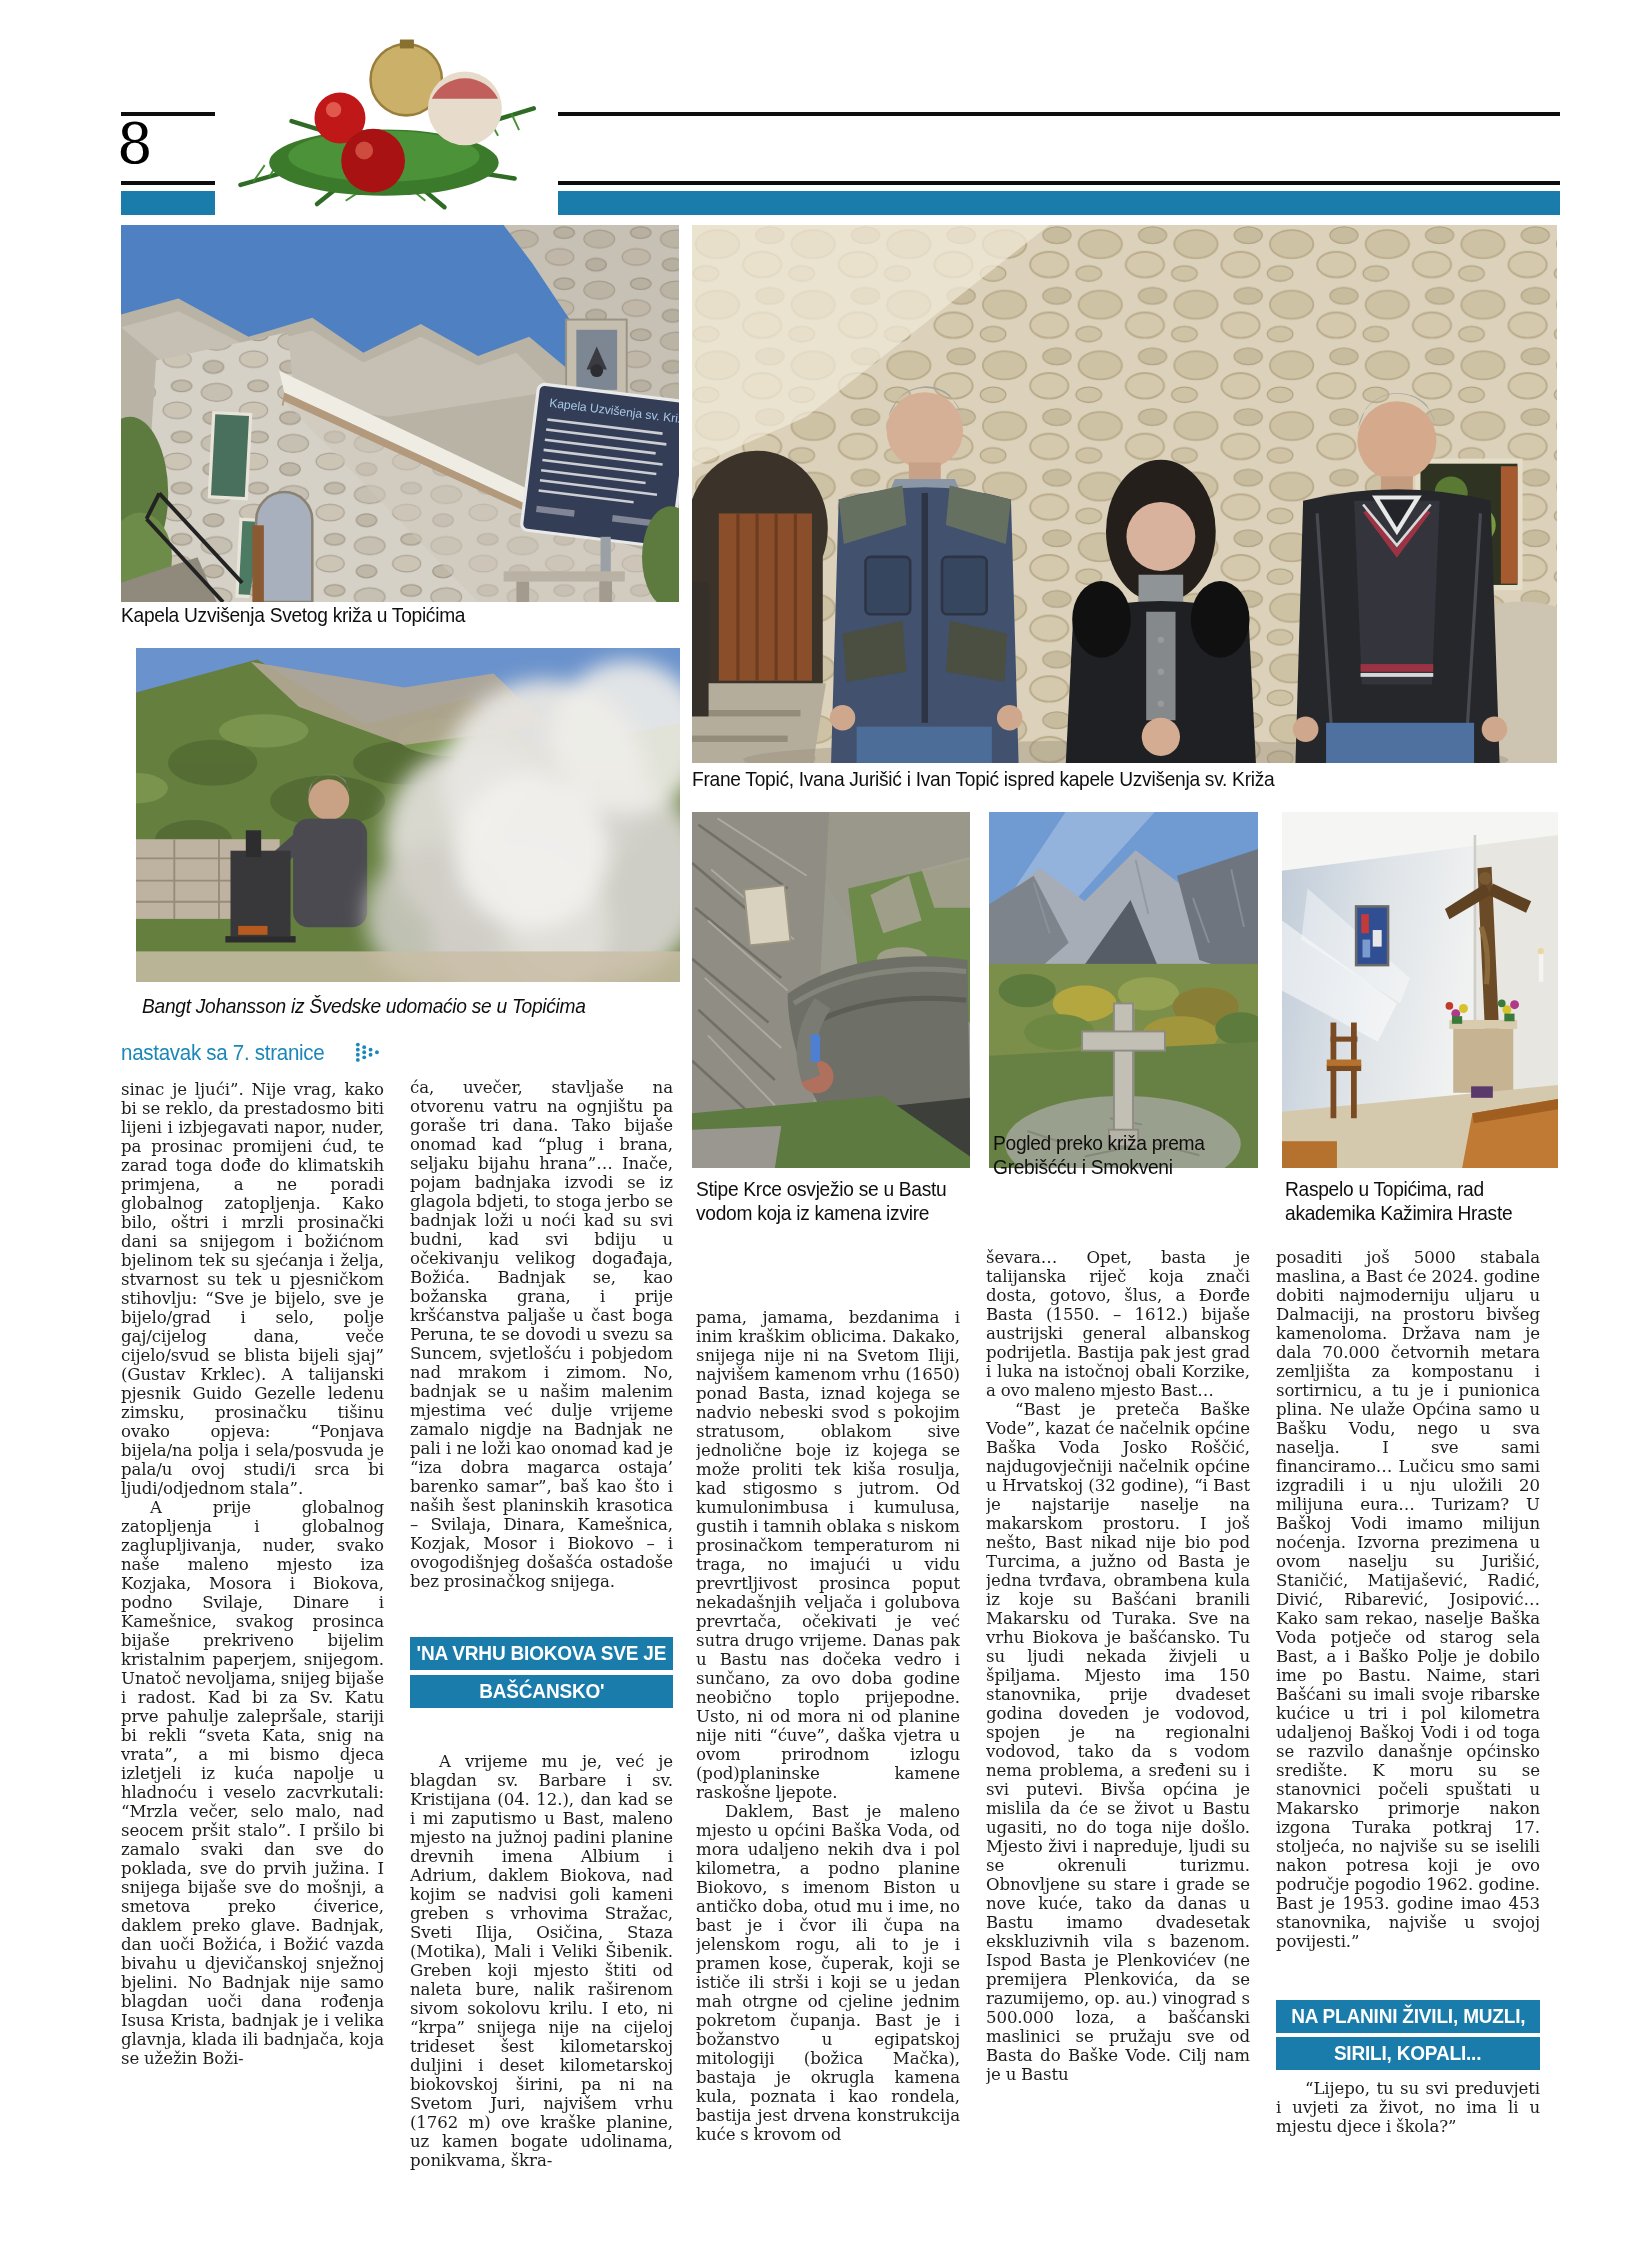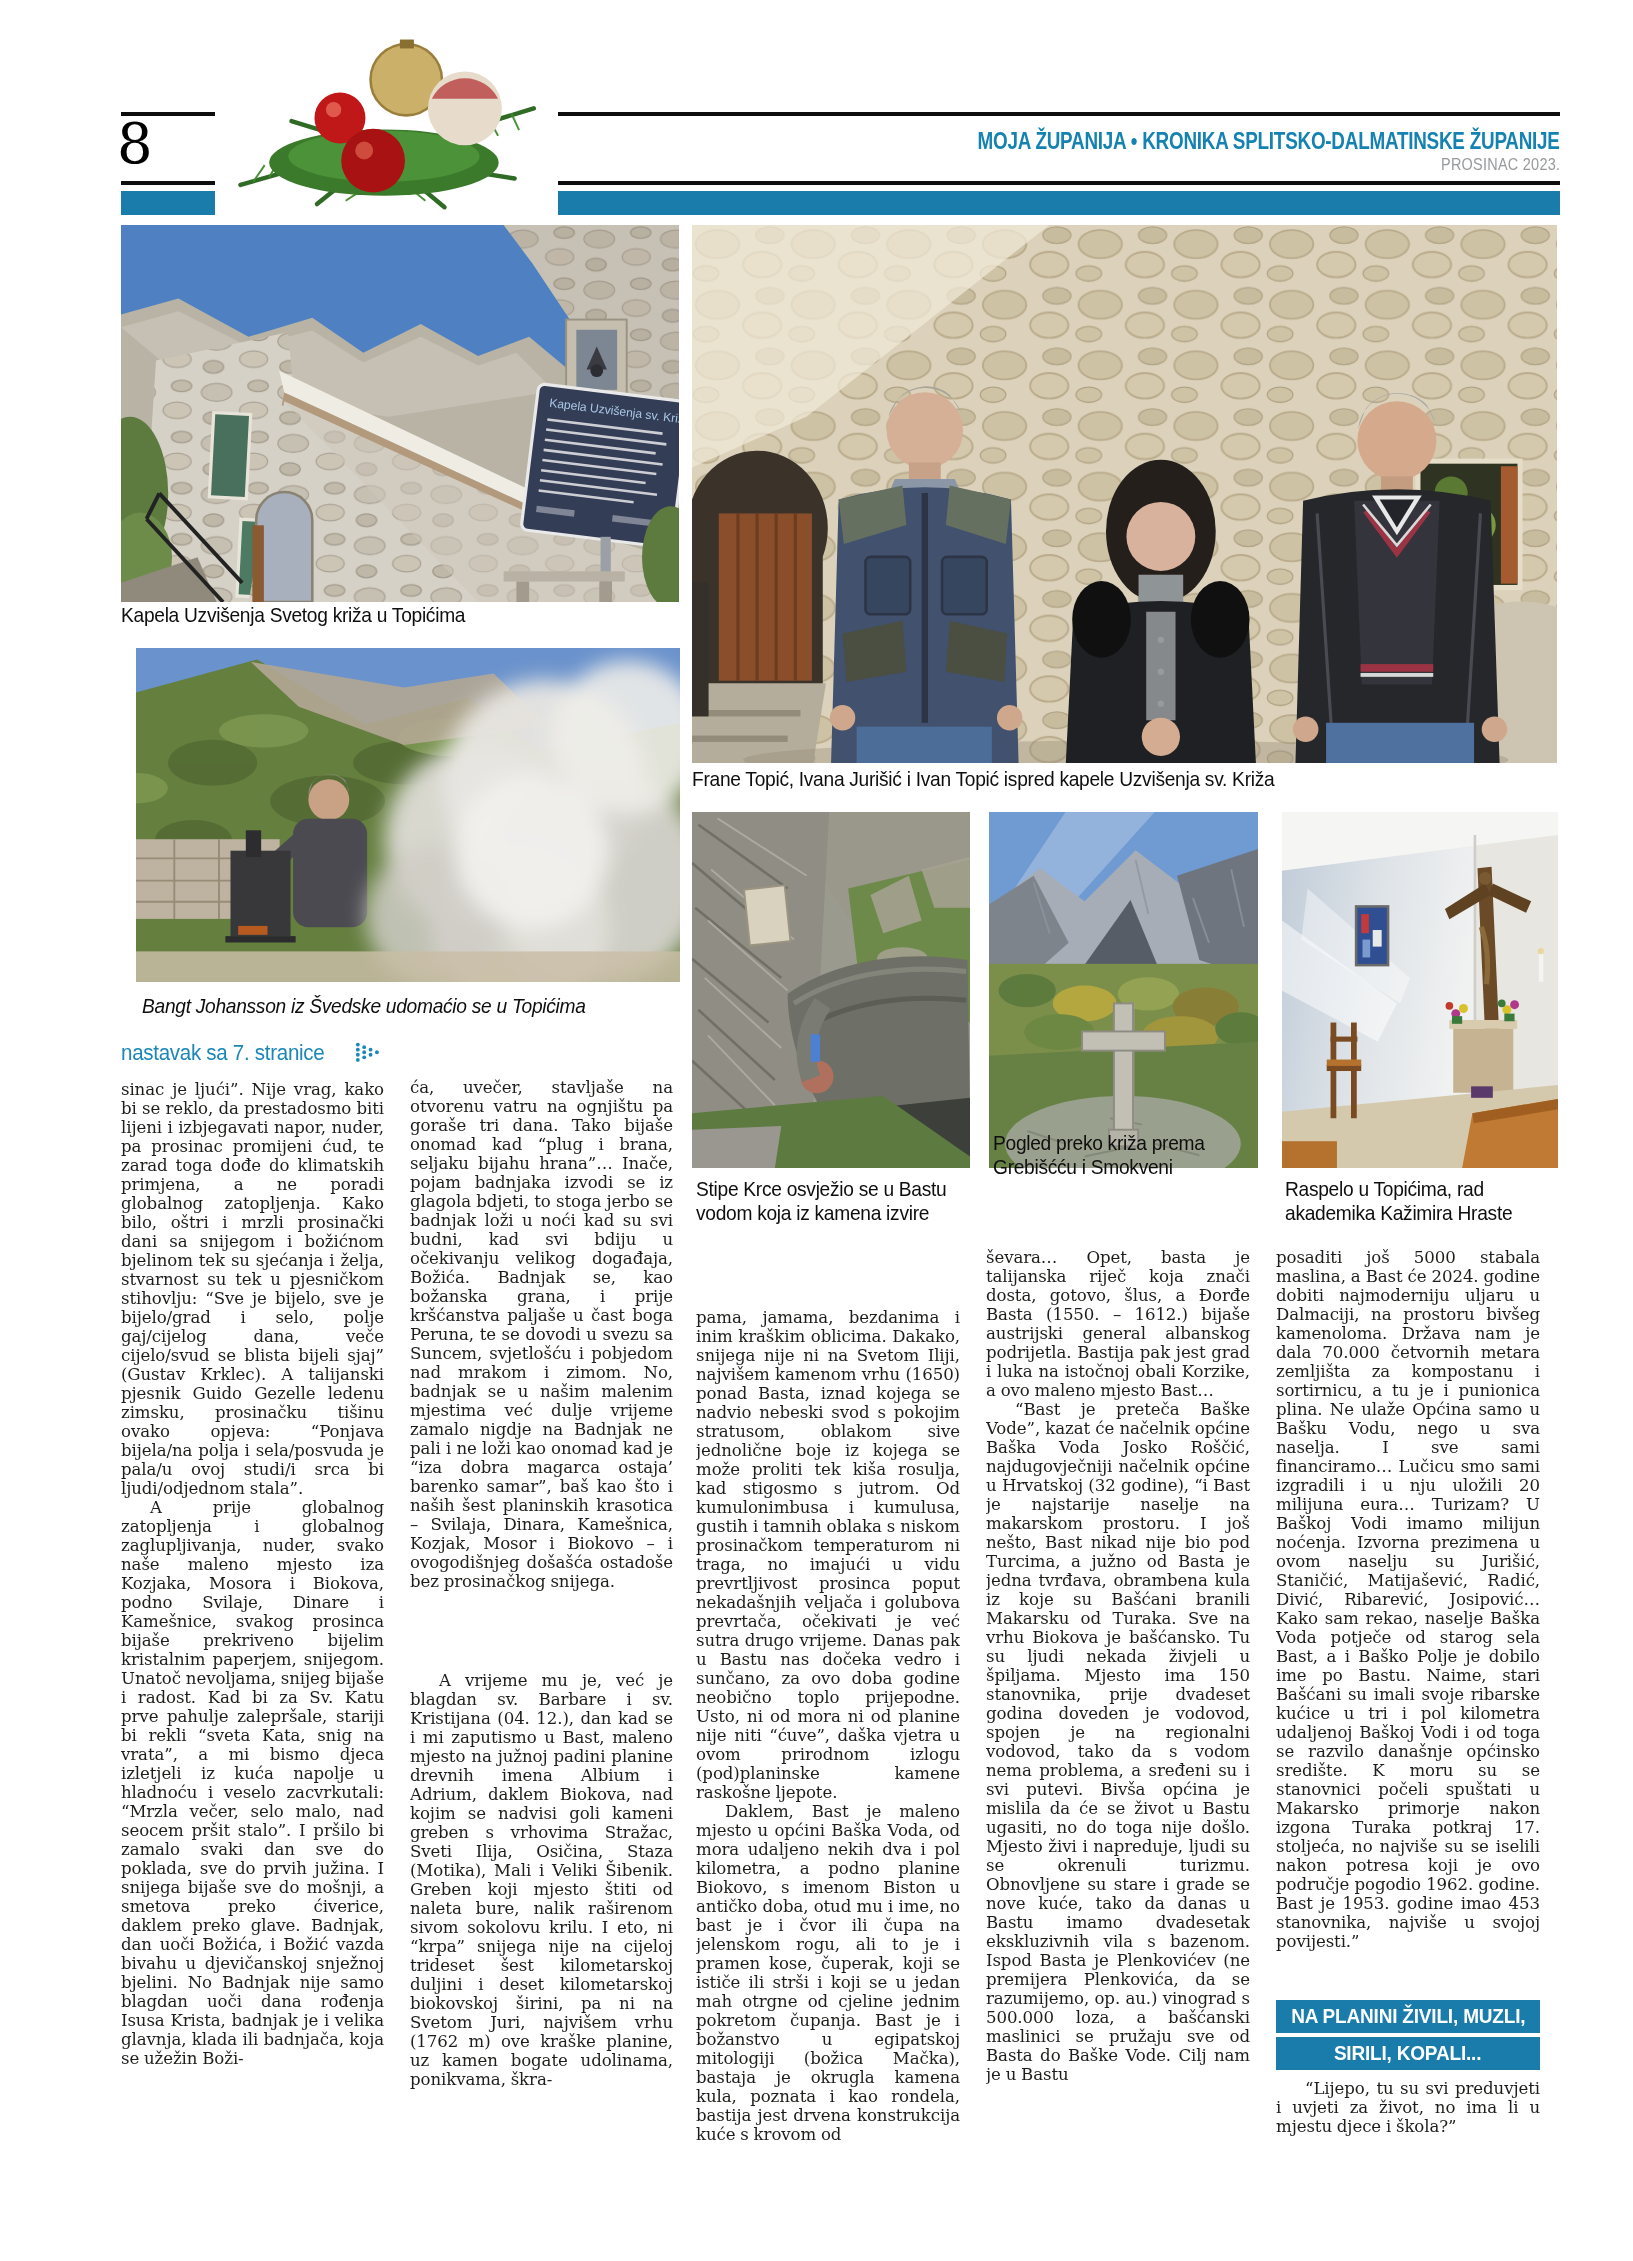--- a/index.html
+++ b/index.html
@@ -60,24 +60,20 @@
       <circle cx="392" cy="170" r="58" fill="#e7dccb"></circle>
       <path d="M340,155 a58,58 0 0 1 104,0" fill="#b84040" opacity="0.8"></path>
       <circle cx="196" cy="185" r="40" fill="#c01818"></circle>
       <circle cx="186" cy="172" r="12" fill="#e86a5a" opacity="0.8"></circle>
       <circle cx="248" cy="252" r="50" fill="#a81212"></circle>
       <circle cx="234" cy="236" r="14" fill="#d85a4a" opacity="0.8"></circle>
       <rect x="290" y="62" width="22" height="14" fill="#8a7030"></rect>
     </svg>
   </div>
 
-  <div class="abs masthead" style="left:702px;top:128px;width:858px;">
-    <span class="ttl">MOJA ŽUPANIJA • KRONIKA SPLITSKO-DALMATINSKE ŽUPANIJE</span><br>
-    <span class="dt">PROSINAC 2023.</span>
-  </div>
 
   <div class="abs photo" style="left:121px;top:225px;width:558px;height:377px;">
     <svg viewBox="0 0 875 590" preserveAspectRatio="none">
       <defs>
         <pattern id="stn" patternUnits="userSpaceOnUse" width="120" height="80">
           <rect width="120" height="80" fill="#d5d1c7"></rect>
           <ellipse cx="30" cy="22" rx="24" ry="14" fill="#c6c0b2" stroke="#aaa294" stroke-width="2"></ellipse>
           <ellipse cx="88" cy="50" rx="22" ry="13" fill="#ccc5b6" stroke="#aaa294" stroke-width="2"></ellipse>
           <ellipse cx="25" cy="62" rx="16" ry="10" fill="#bfb8a8" stroke="#a39b8c" stroke-width="2"></ellipse>
           <ellipse cx="95" cy="12" rx="16" ry="9" fill="#c2bbab" stroke="#a39b8c" stroke-width="2"></ellipse>
@@ -429,20 +425,24 @@
     <div class="clip" style="height:1142px;">
       <p class="body">sinac je ljući”. Nije vrag, kako bi se reklo, da prestadosmo biti lijeni i izbjegavati napor, nuder, pa prosinac promijeni ćud, te zarad toga dođe do klimatskih primjena, a ne poradi globalnog zatopljenja. Kako bilo, oštri i mrzli prosinački dani sa snijegom i božićnom bjelinom tek su sjećanja i želja, stvarnost su tek u pjesničkom stihovlju: “Sve je bijelo, sve je bijelo/grad i selo, polje gaj/cijelog dana, veče cijelo/svud se blista bijeli sjaj” (Gustav Krklec). A talijanski pjesnik Guido Gezelle ledenu zimsku, prosinačku tišinu ovako opjeva: “Ponjava bijela/na polja i sela/posvuda je pala/u ovoj studi/i srca bi ljudi/odjednom stala”.</p>
       <p class="body indent">A prije globalnog zatopljenja i globalnog zaglupljivanja, nuder, svako naše maleno mjesto iza Kozjaka, Mosora i Biokova, podno Svilaje, Dinare i Kamešnice, svakog prosinca bijaše prekriveno bijelim kristalnim paperjem, snijegom. Unatoč nevoljama, snijeg bijaše i radost. Kad bi za Sv. Katu prve pahulje zalepršale, stariji bi rekli “sveta Kata, snig na vrata”, a mi bismo djeca izletjeli iz kuća napolje u hladnoću i veselo zacvrkutali: “Mrzla večer, selo malo, nad seocem pršit stalo”. I pršilo bi zamalo svaki dan sve do poklada, sve do prvih južina. I snijega bijaše sve do mošnji, a smetova preko ćiverice, daklem preko glave. Badnjak, dan uoči Božića, i Božić vazda bivahu u djevičanskoj snježnoj bjelini. No Badnjak nije samo blagdan uoči dana rođenja Isusa Krista, badnjak je i velika glavnja, klada ili badnjača, koja se užežin Boži-</p>
     </div>
   </div>
 
   <div class="col" style="left:410px;top:1078px;width:263px;">
     <div class="clip" style="height:549px;">
       <p class="body">ća, uvečer, stavljaše na otvorenu vatru na ognjištu pa goraše tri dana. Tako bijaše onomad kad “plug i brana, seljaku bijahu hrana”… Inače, pojam badnjaka izvodi se iz glagola bdjeti, to stoga jerbo se badnjak loži u noći kad su svi budni, kad svi bdiju u očekivanju velikog događaja, Božića. Badnjak se, kao božanska grana, i prije kršćanstva paljaše u čast boga Peruna, te se dovodi u svezu sa Suncem, svjetlošću i pobjedom nad mrakom i zimom. No, badnjak se u našim malenim mjestima već dulje vrijeme zamalo nigdje na Badnjak ne pali i ne loži kao onomad kad je “iza dobra magarca ostaja’ barenko samar”, baš kao što i naših šest planinskih krasotica – Svilaja, Dinara, Kamešnica, Kozjak, Mosor i Biokovo – i ovogodišnjeg došašća ostadoše bez prosinačkog snijega.</p>
     </div>
+    <div class="subhead">
+      <div class="bar"><span>'NA VRHU BIOKOVA SVE JE</span></div>
+      <div class="bar"><span>BAŠĆANSKO'</span></div>
+    </div>
     <div class="clip" style="height:530px;margin-top:44px;">
       <p class="body indent">A vrijeme mu je, već je blagdan sv. Barbare i sv. Kristijana (04. 12.), dan kad se i mi zaputismo u Bast, maleno mjesto na južnoj padini planine drevnih imena Albium i Adrium, daklem Biokova, nad kojim se nadvisi goli kameni greben s vrhovima Stražac, Sveti Ilija, Osičina, Staza (Motika), Mali i Veliki Šibenik. Greben koji mjesto štiti od naleta bure, nalik raširenom sivom sokolovu krilu. I eto, ni “krpa” snijega nije na cijeloj trideset šest kilometarskoj duljini i deset kilometarskoj biokovskoj širini, pa ni na Svetom Juri, najvišem vrhu (1762 m) ove kraške planine, uz kamen bogate udolinama, ponikvama, škra-</p>
     </div>
   </div>
 
   <div class="col" style="left:696px;top:1308px;width:264px;">
     <div class="clip" style="height:970px;">
       <p class="body">pama, jamama, bezdanima i inim kraškim oblicima. Dakako, snijega nije ni na Svetom Iliji, najvišem kamenom vrhu (1650) ponad Basta, iznad kojega se nadvio nebeski svod s pokojim stratusom, oblakom sive jednolične boje iz kojega se može proliti tek kiša rosulja, kad stigosmo s jutrom. Od kumulonimbusa i kumulusa, gustih i tamnih oblaka s niskom prosinačkom temperaturom ni traga, no imajući u vidu prevrtljivost prosinca poput nekadašnjih veljača i golubova prevrtača, očekivati je već sutra drugo vrijeme. Danas pak u Bastu nas dočeka vedro i sunčano, za ovo doba godine neobično toplo prijepodne. Usto, ni od mora ni od planine nije niti “ćuve”, daška vjetra u ovom prirodnom izlogu (pod)planinske kamene raskošne ljepote.</p>
       <p class="body indent">Daklem, Bast je maleno mjesto u općini Baška Voda, od mora udaljeno nekih dva i pol kilometra, a podno planine Biokovo, s imenom Biston u antičko doba, otud mu i ime, no bast je i čvor ili čupa na jelenskom rogu, ali to je i pramen kose, čuperak, koji se ističe ili strši i koji se u jedan mah otrgne od cjeline jednim pokretom čupanja. Bast je i božanstvo u egipatskoj mitologiji (božica Mačka), bastaja je okrugla kamena kula, poznata i kao rondela, bastija jest drvena konstrukcija kuće s krovom od</p>
     </div>

